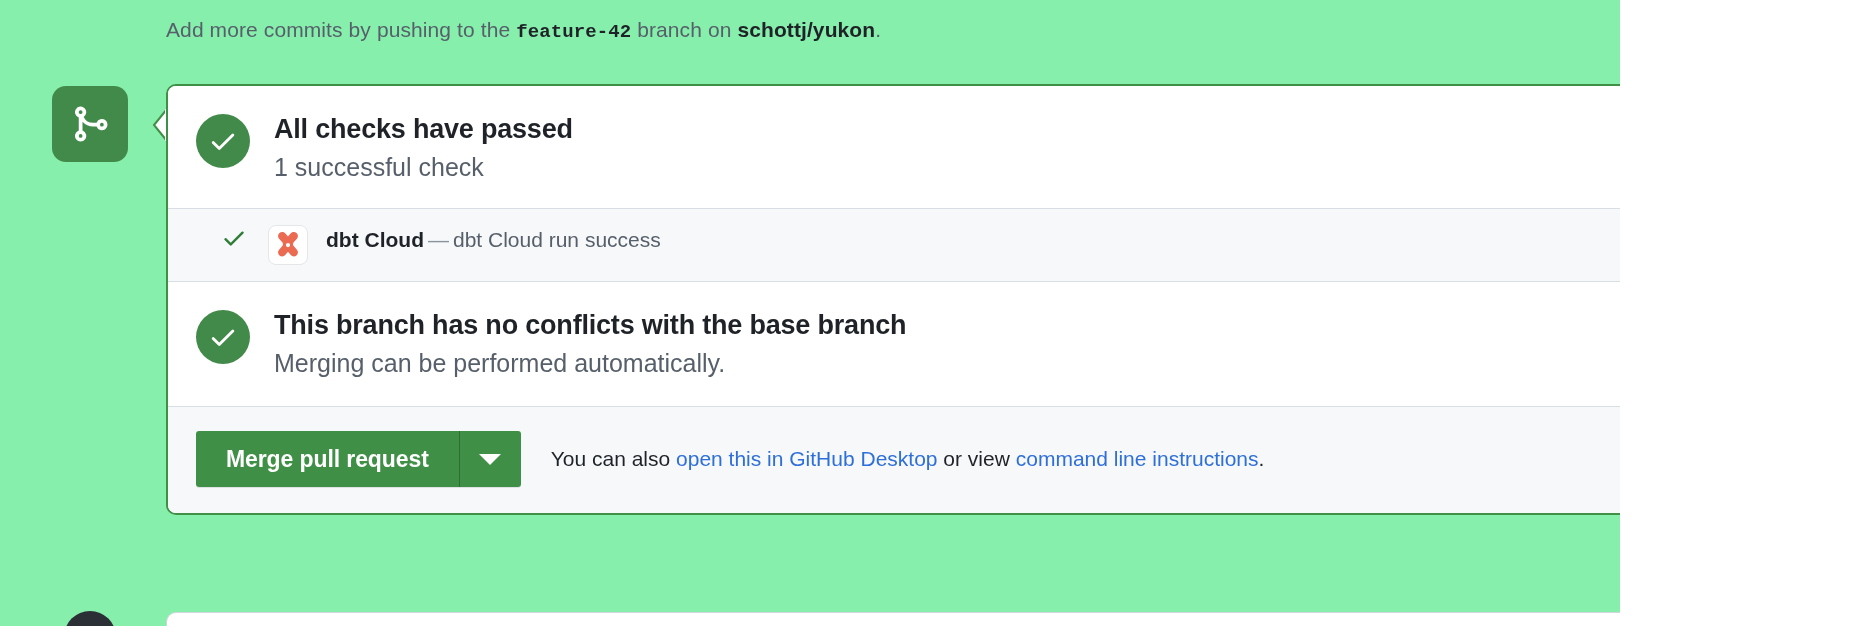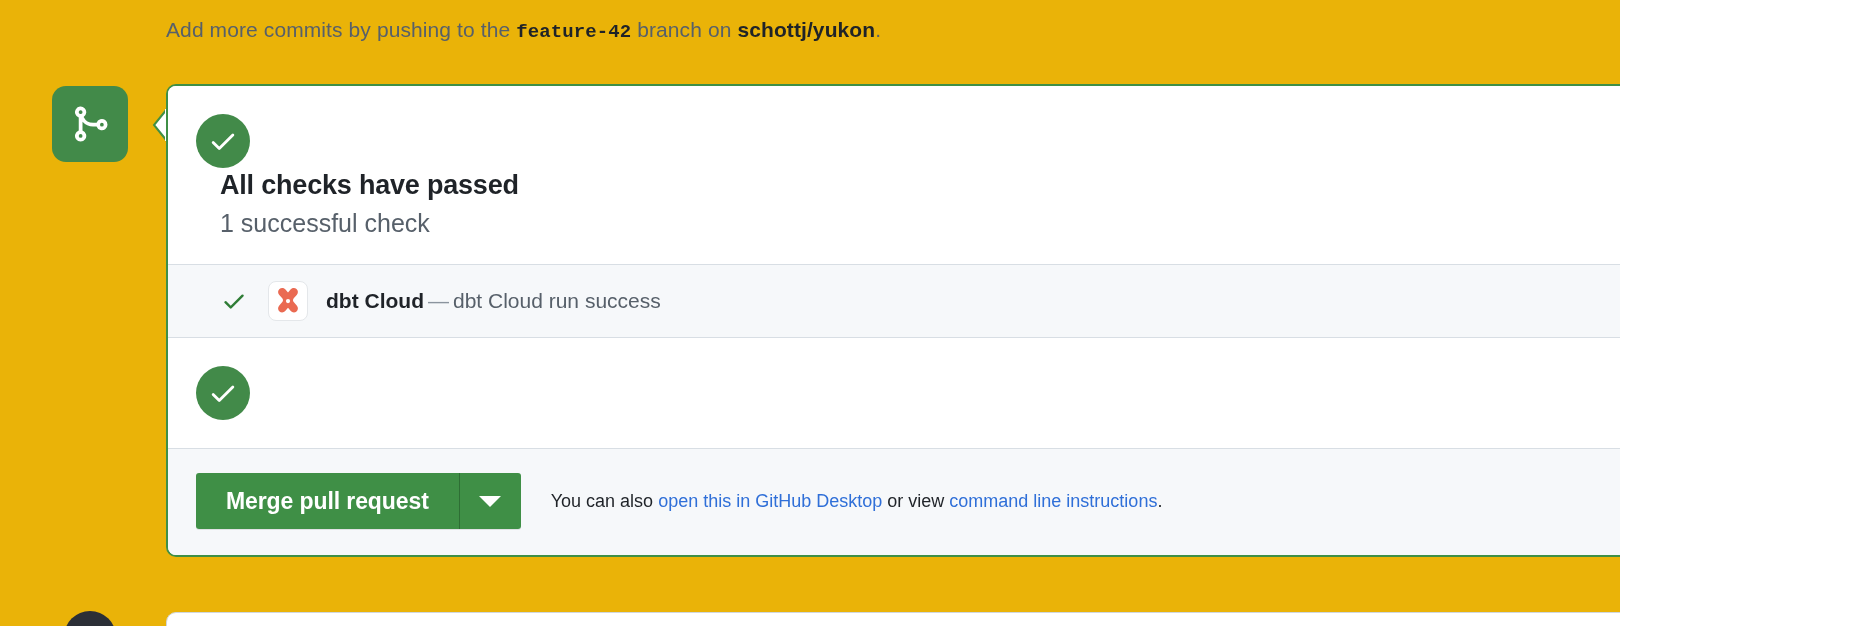--- a/index.html
+++ b/index.html
@@ -11,21 +11,21 @@
     background: #ffffff;
     font-family: "Liberation Sans", sans-serif;
     -webkit-font-smoothing: antialiased;
   }
 
   #root {
     position: relative;
     width: 1620px;
     height: 626px;
     overflow: hidden;
-    background: #eab308;
+    background: #86efac;
   }
 
   
   .push-notice {
     position: absolute;
     left: 166px;
     top: 14px;
     font-size: 21px;
     line-height: 32px;
     color: #57606a;
@@ -75,21 +75,20 @@
     left: 152px;
     top: 108px;
     width: 16px;
     height: 34px;
     overflow: visible;
   }
 
   
   .section {
     position: relative;
-    flex-direction: column;
   }
   .sec-checks-head {
     padding: 26px 28px 26px 28px;
     display: flex;
     align-items: flex-start;
     background: #ffffff;
   }
   .status-circle {
     flex: 0 0 auto;
     width: 54px;
@@ -125,21 +124,21 @@
     color: #2f6fd8;
     line-height: 34px;
     margin-top: 4px;
     cursor: pointer;
     white-space: nowrap;
   }
 
   
   .check-row {
     display: flex;
-    align-items: center;
+    align-items: flex-start;
     background: #f6f8fa;
     border-top: 1px solid #d8dee4;
     border-bottom: 1px solid #d8dee4;
     padding: 16px 28px 16px 52px;
   }
   .check-tick {
     flex: 0 0 auto;
     width: 28px;
     display: flex;
     align-items: center;
@@ -230,21 +229,21 @@
     justify-content: center;
   }
   .caret-glyph {
     width: 0; height: 0;
     border-left: 11px solid transparent;
     border-right: 11px solid transparent;
     border-top: 11px solid #ffffff;
   }
   .footer-text {
     margin-left: 30px;
-    font-size: 18px;
+    font-size: 21px;
     line-height: 30px;
     color: #1f2328;
     white-space: nowrap;
   }
   .footer-text a {
     color: #2f6fd8;
     text-decoration: none;
     cursor: pointer;
   }
 
@@ -323,20 +322,24 @@
       </div>
       <div class="details-link">Details</div>
     </div>
 
     <div class="sec-conflicts section">
       <div class="status-circle">
         <svg width="30" height="30" viewBox="0 0 16 16" aria-hidden="true">
           <path fill="#ffffff" d="M13.78 4.22a.75.75 0 0 1 0 1.06l-7.25 7.25a.75.75 0 0 1-1.06 0L2.22 9.28a.75.75 0 0 1 1.06-1.06L6 10.94l6.72-6.72a.75.75 0 0 1 1.06 0Z"></path>
         </svg>
       </div>
+      <div class="sec-text">
+        <div class="sec-title">This branch has no conflicts with the base branch</div>
+        <div class="sec-sub">Merging can be performed automatically.</div>
+      </div>
     </div>
 
     <div class="merge-footer">
       <div class="btn-group">
         <button class="btn-merge">Merge pull request</button>
         <button class="btn-caret">
           <span class="caret-glyph"></span>
         </button>
       </div>
       <div class="footer-text">

